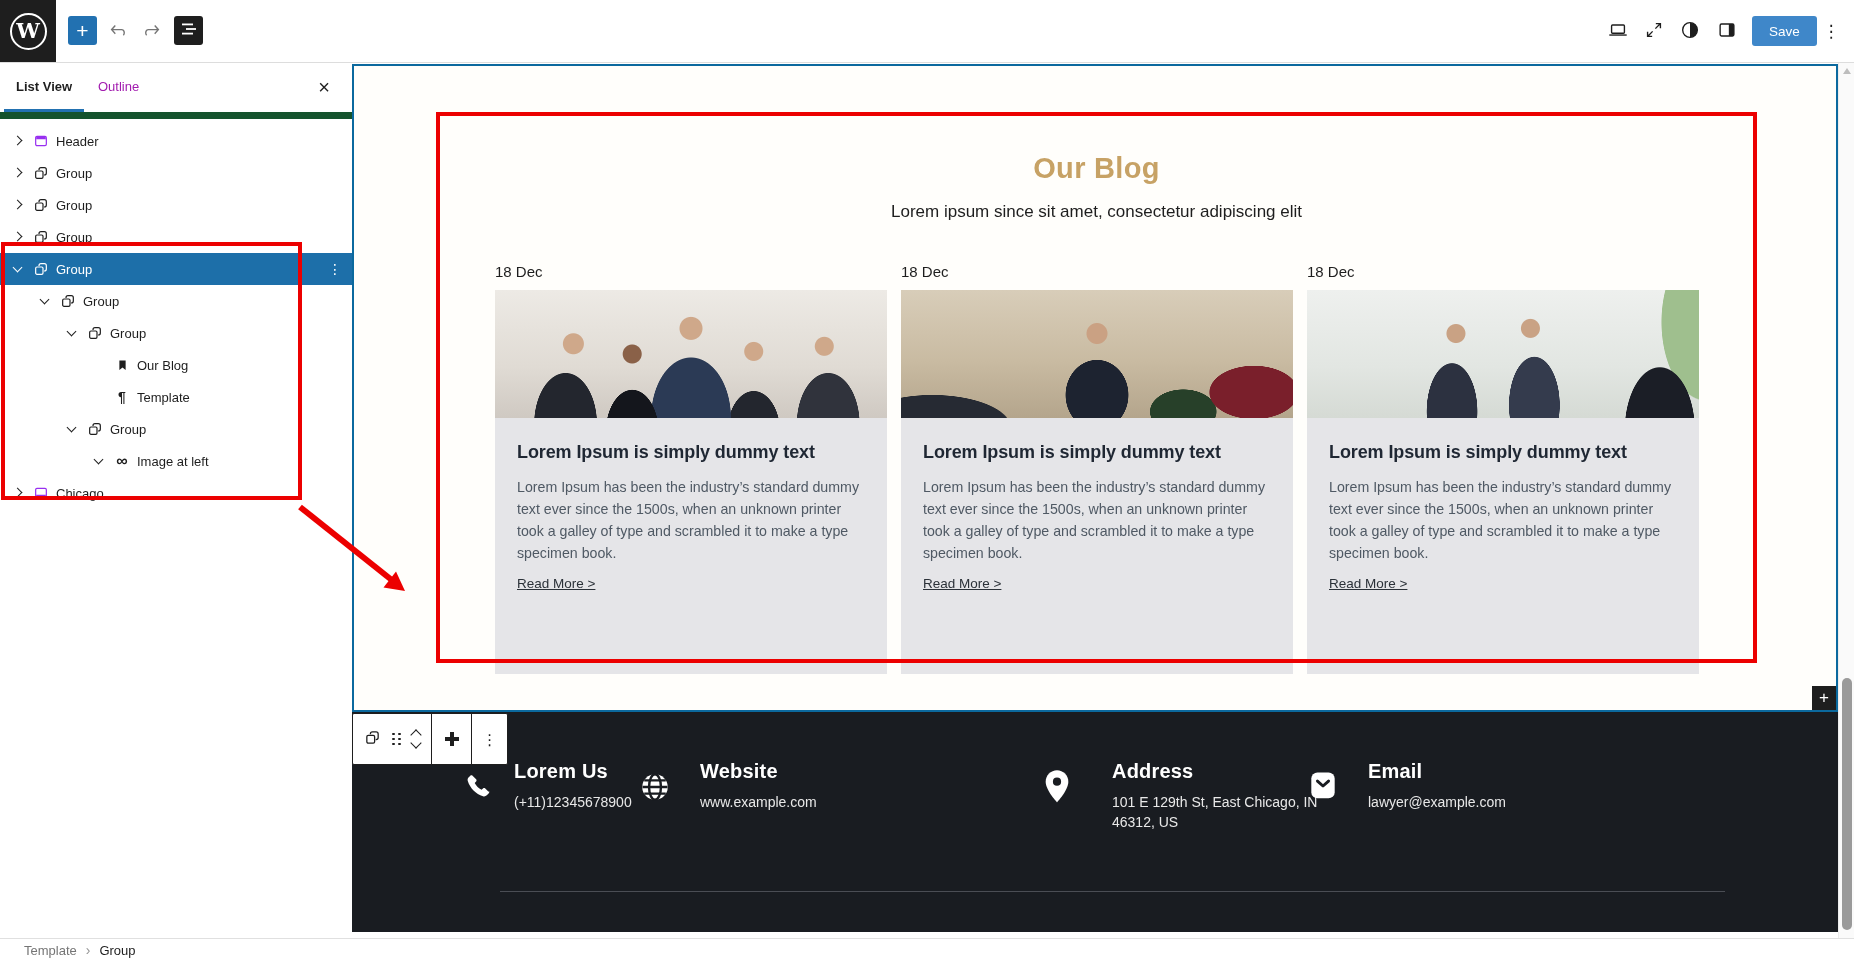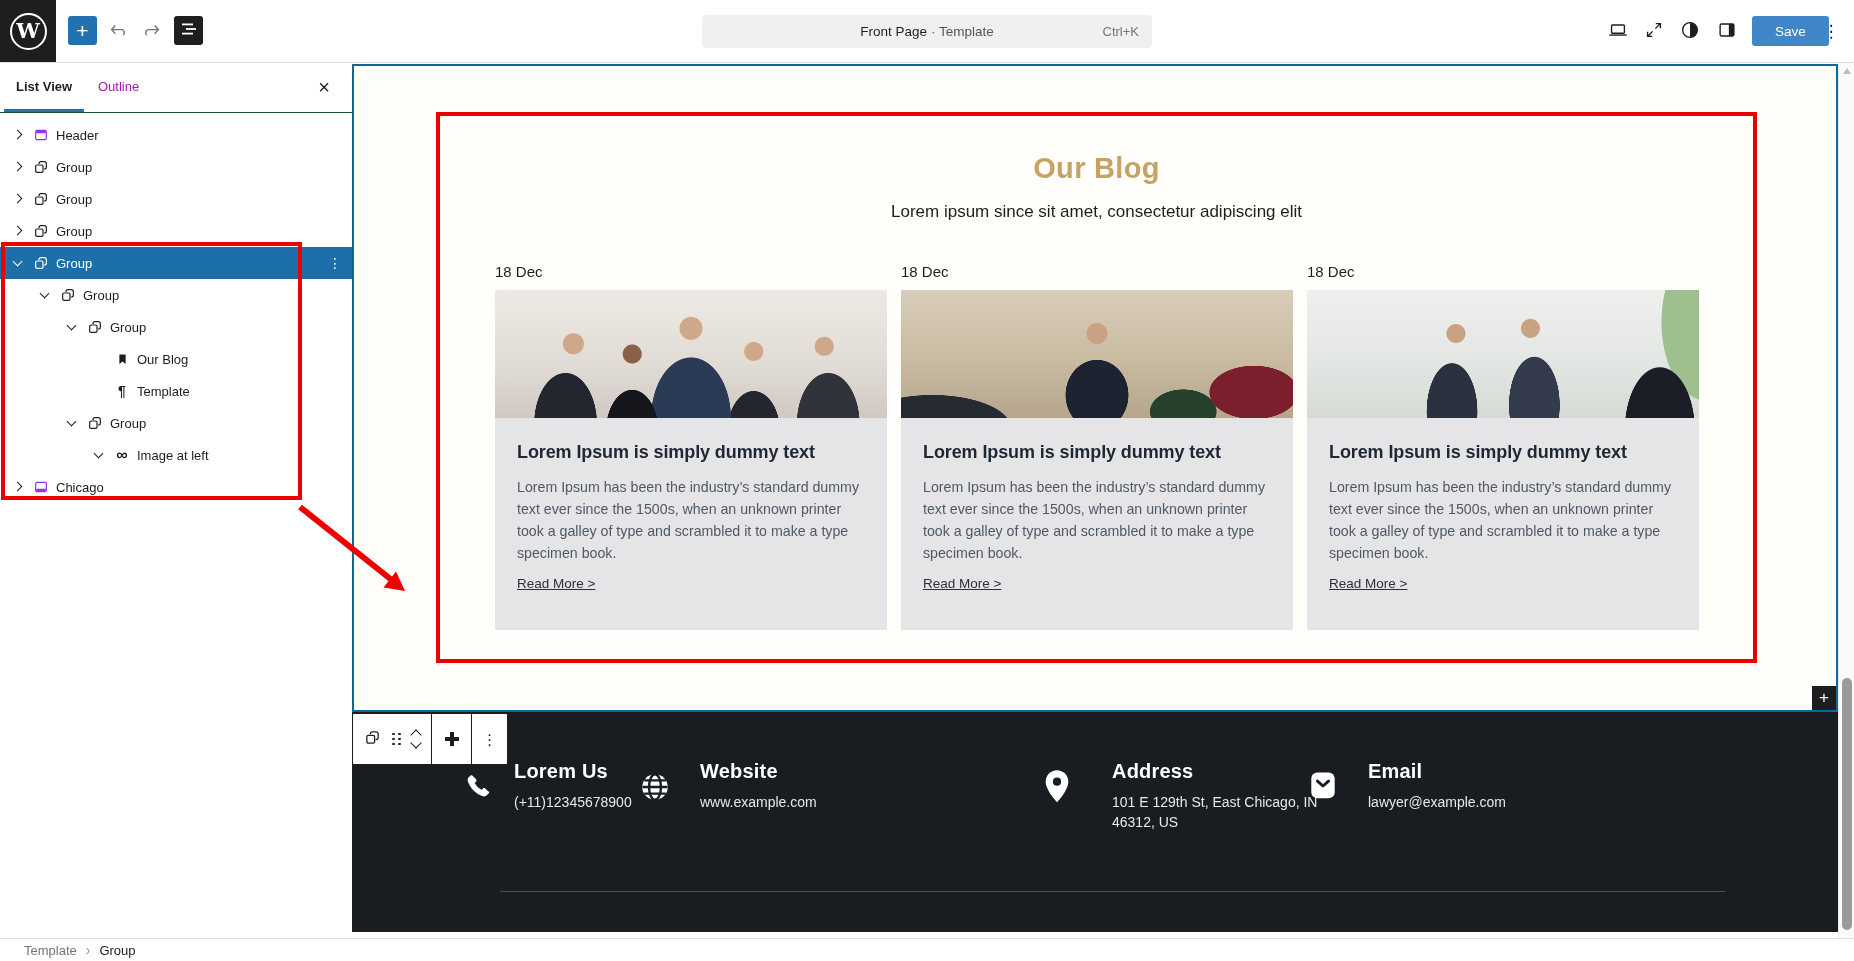--- a/index.html
+++ b/index.html
@@ -15,26 +15,26 @@
   .add-btn{position:absolute;left:68px;top:16px;width:29px;height:29px;background:#2271b1;border-radius:3px;color:#fff;font-size:21px;display:flex;align-items:center;justify-content:center;line-height:1}
   .tb-ibtn{position:absolute;top:17px;width:30px;height:28px;display:flex;align-items:center;justify-content:center;color:#757575}
   .undo-btn{left:103px}.redo-btn{left:137px}
   .redo-btn svg{transform:scaleX(-1)}
   .lv-toggle{position:absolute;left:174px;top:16px;width:29px;height:29px;background:#1e1e1e;border-radius:3px;display:flex;align-items:center;justify-content:center}
   .cmdbar{position:absolute;left:702px;top:15px;width:450px;height:33px;background:#f0f0f1;border-radius:4px;display:flex;align-items:center;justify-content:center;font-size:13.5px;color:#1e1e1e}
   .cmdbar .ctx{color:#50575e}
   .cmdbar .shortcut{position:absolute;right:13px;color:#757575;font-size:13px}
   .r-ibtn{position:absolute;top:17px;width:30px;height:28px;display:flex;align-items:center;justify-content:center;color:#1e1e1e}
   .ic-view{left:1603px}.ic-expand{left:1639px}.ic-contrast{left:1675px}.ic-panel{left:1712px}
-  .save-btn{position:absolute;left:1752px;top:16px;width:77px;height:30px;background:#3f87c9;border-radius:3px;color:#fff;font-size:13.5px;display:flex;align-items:center;justify-content:center}
+  .save-btn{position:absolute;left:1752px;top:16px;width:65px;height:30px;background:#3f87c9;border-radius:3px;color:#fff;font-size:13.5px;display:flex;align-items:center;justify-content:center}
   .more-btn{position:absolute;left:1818px;top:17px;width:26px;height:28px;color:#1e1e1e;font-size:17px;display:flex;align-items:center;justify-content:center}
 
   
   .sidebar{position:absolute;left:0;top:62px;width:352px;height:876px;background:#fff;z-index:5}
-  .tabs{position:relative;height:50px;border-bottom:1px solid #14532d}
+  .tabs{position:relative;height:50px;border-bottom:7px solid #14532d}
   .tab{position:absolute;top:0;height:49px;display:flex;align-items:center;padding:0 12px;font-size:13px;color:#a21caf}
   .tab.active{color:#1e1e1e;font-weight:bold}
   .tab.active::after{content:"";position:absolute;left:0;right:0;bottom:-1px;height:3px;background:#2271b1}
   .tab1{left:4px}.tab2{left:86px}
   .close-btn{position:absolute;left:306px;top:7px;width:36px;height:36px;font-size:20px;color:#1e1e1e;display:flex;align-items:center;justify-content:center}
   .tree{list-style:none;margin:6px 0 0;padding:0}
   .trow{height:32px;display:flex;align-items:center;gap:6px;font-size:13px;color:#1e1e1e;position:relative;cursor:pointer}
   .d0{padding-left:10px}.d1{padding-left:37px}.d2{padding-left:64px}.d3{padding-left:91px}.d4{padding-left:118px}
   .trow.sel{background:#1d6fa9;color:#fff}
   .chev{width:16px;height:16px;flex:0 0 16px;position:relative}
@@ -79,21 +79,21 @@
     radial-gradient(ellipse 130px 55px at 8% 108%, #262a33 0 60%, transparent 61%),
     linear-gradient(180deg,#d8cdb9 0%,#c9bba2 55%,#b4a58c 100%)}
   .img3{background:
     radial-gradient(circle 12px at 38% 34%, #c9a284 0 9px, transparent 10px),
     radial-gradient(circle 12px at 57% 30%, #c9a284 0 9px, transparent 10px),
     radial-gradient(ellipse 42px 80px at 37% 95%, #2c3140 0 60%, transparent 61%),
     radial-gradient(ellipse 42px 80px at 58% 90%, #343b4d 0 60%, transparent 61%),
     radial-gradient(ellipse 58px 105px at 90% 110%, #1b1e26 0 60%, transparent 61%),
     radial-gradient(ellipse 75px 130px at 102% 25%, #9fbf8e 0 60%, transparent 61%),
     linear-gradient(180deg,#eef0ee 0%,#e2e6e2 60%,#d5dad4 100%)}
-  .post-body{background:#e5e5e8;height:212px;box-sizing:border-box;padding:24px 22px 20px}
+  .post-body{background:#e5e5e8;height:256px;box-sizing:border-box;padding:24px 22px 20px}
   .post-title{margin:0;font-size:18px;color:#1f2733;letter-spacing:-.1px}
   .post-excerpt{margin:13px 0 0;font-size:14.2px;line-height:22px;color:#4f5964}
   .read-more{display:inline-block;margin-top:12px;font-size:13.5px;color:#2b3138;text-decoration:underline;cursor:pointer}
   .canvas-addbtn{position:absolute;right:0px;bottom:0px;width:24px;height:24px;background:#1e1e1e;color:#fff;font-size:17px;display:flex;align-items:center;justify-content:center;z-index:7}
 
   
   .site-footer{position:absolute;left:352px;top:712px;width:1486px;height:220px;background:#191c21;z-index:2}
   .fi{position:absolute;top:58px;color:#fff}
   .fi1{left:112px;top:60px}.fi2{left:286px;top:58px}.fi3{left:688px;top:56px}.fi4{left:956px;top:58px}
   .ft{position:absolute;top:48px}
@@ -162,28 +162,20 @@
       <svg width="20" height="20" viewBox="0 0 20 20">
           <g fill="#fff">
             <rect x="3" y="4.5" width="11" height="1.8"></rect>
             <rect x="7" y="9.1" width="10" height="1.8"></rect>
             <rect x="3" y="13.7" width="11" height="1.8"></rect>
           </g>
         </svg>
     </span>
   </button>
 
-  <div class="cmdbar">
-    <span>
-      <span>Front Page</span>
-      <span class="ctx">·</span>
-      <span class="ctx">Template</span>
-    </span>
-    <span class="shortcut">Ctrl+K</span>
-  </div>
 
   <button class="r-ibtn ic-view">
     <span>
       <svg width="22" height="22" viewBox="0 0 24 24" fill="none" stroke="currentColor" stroke-width="1.5">
           <rect x="5" y="6.5" width="14" height="9" rx="1"></rect>
           <path d="M2.5 17.5h19"></path>
         </svg>
     </span>
   </button>
   <button class="r-ibtn ic-expand">

